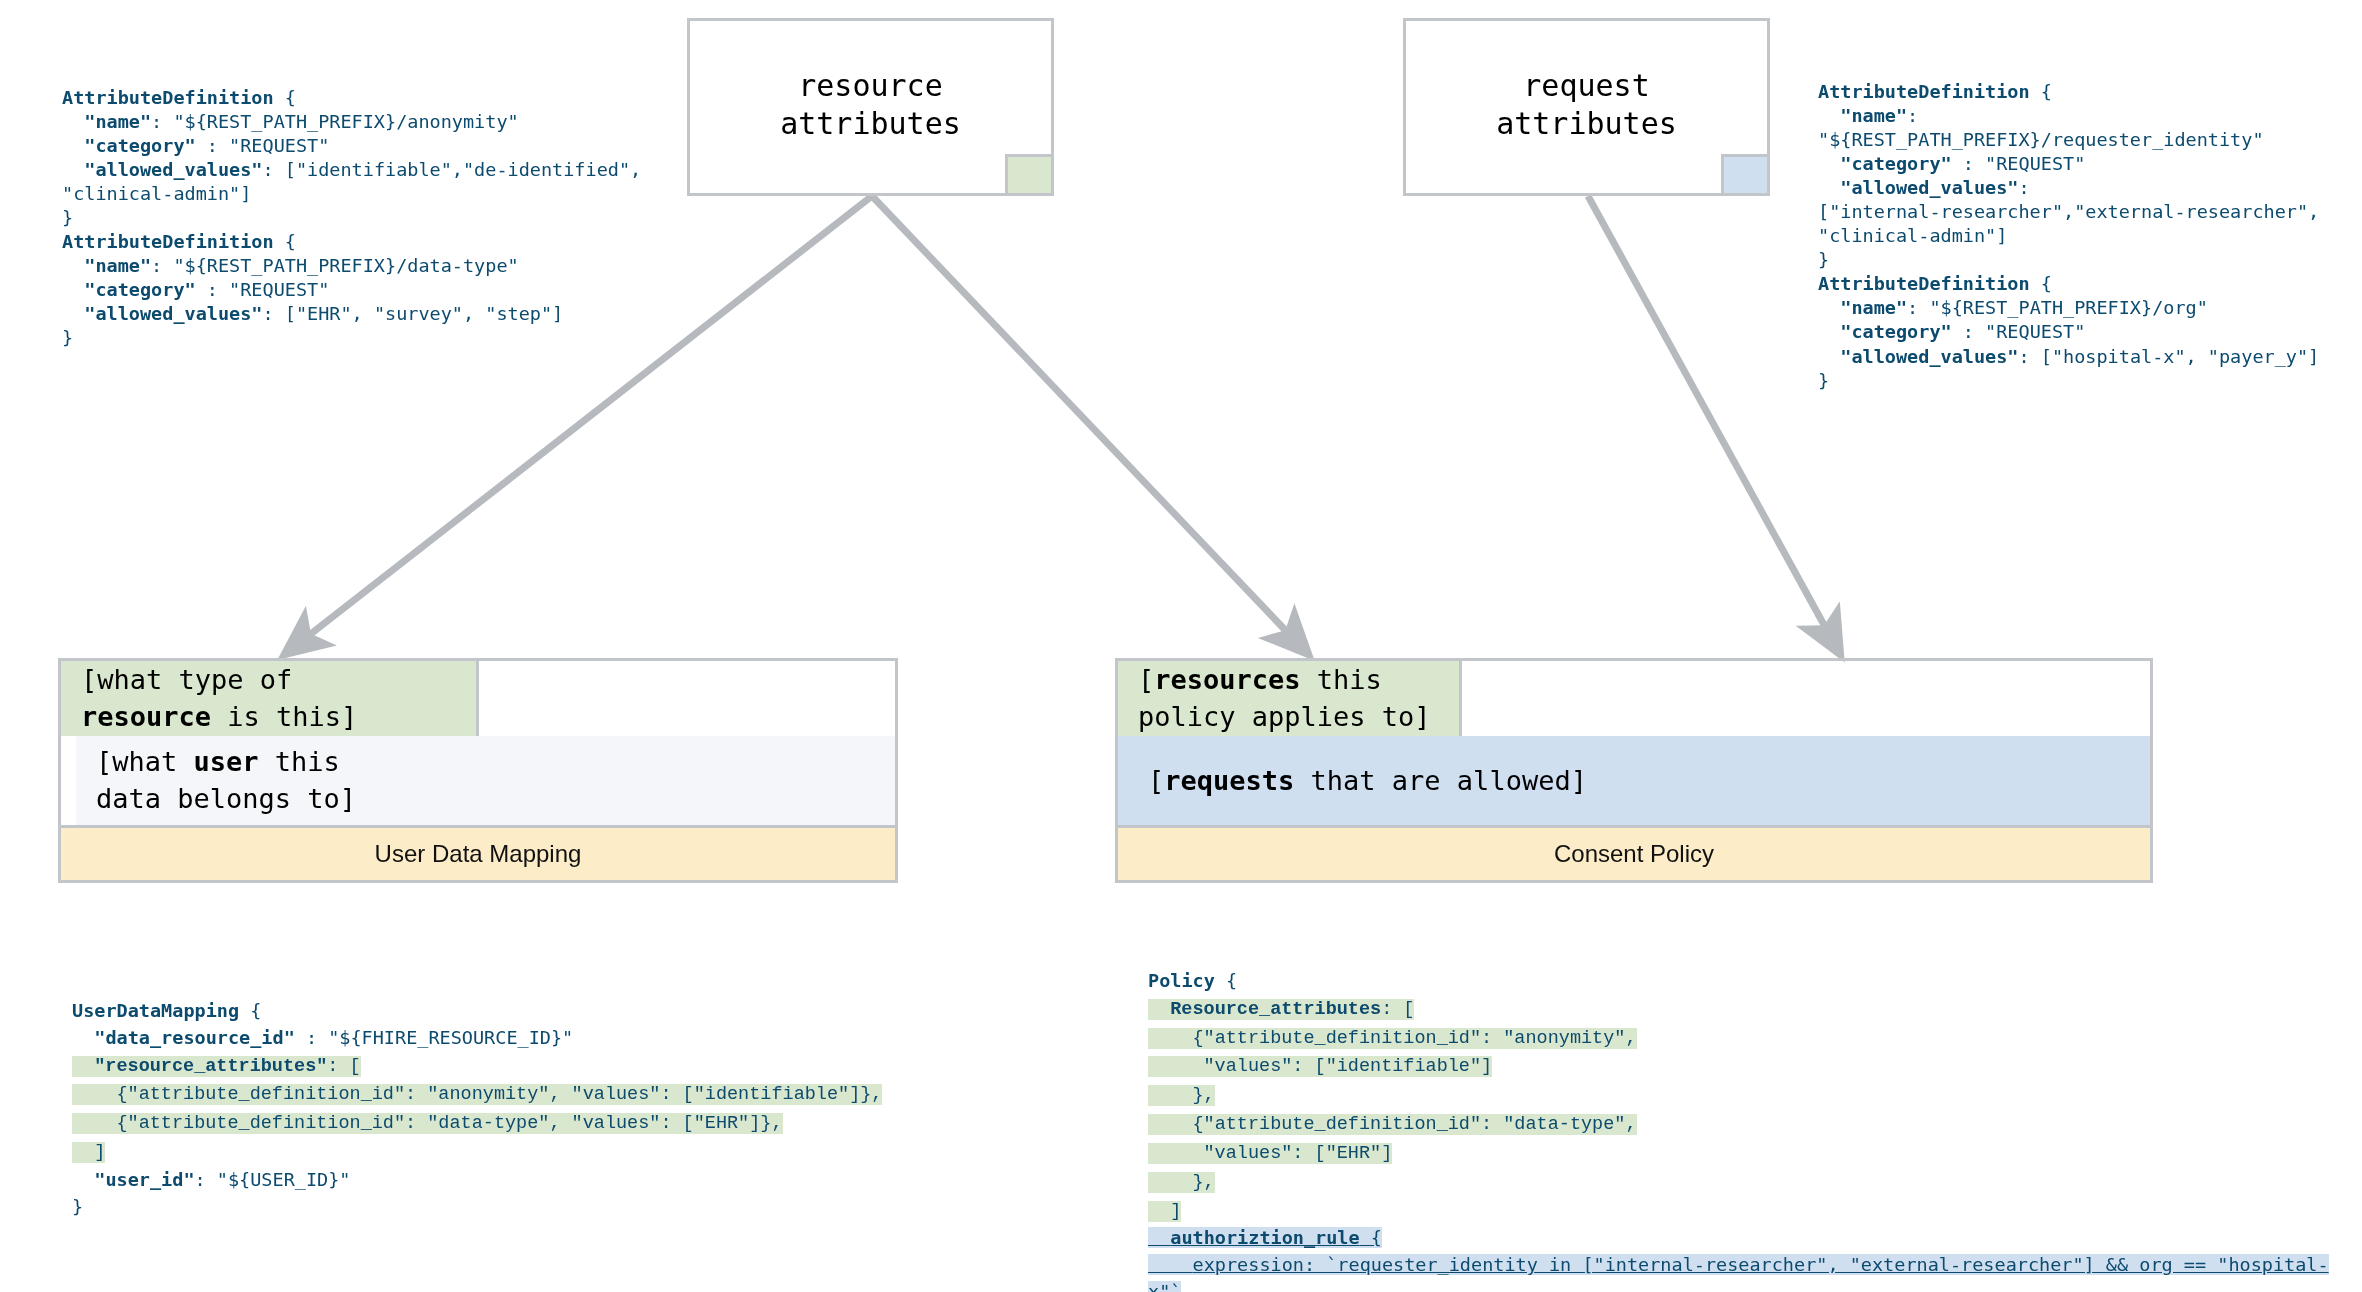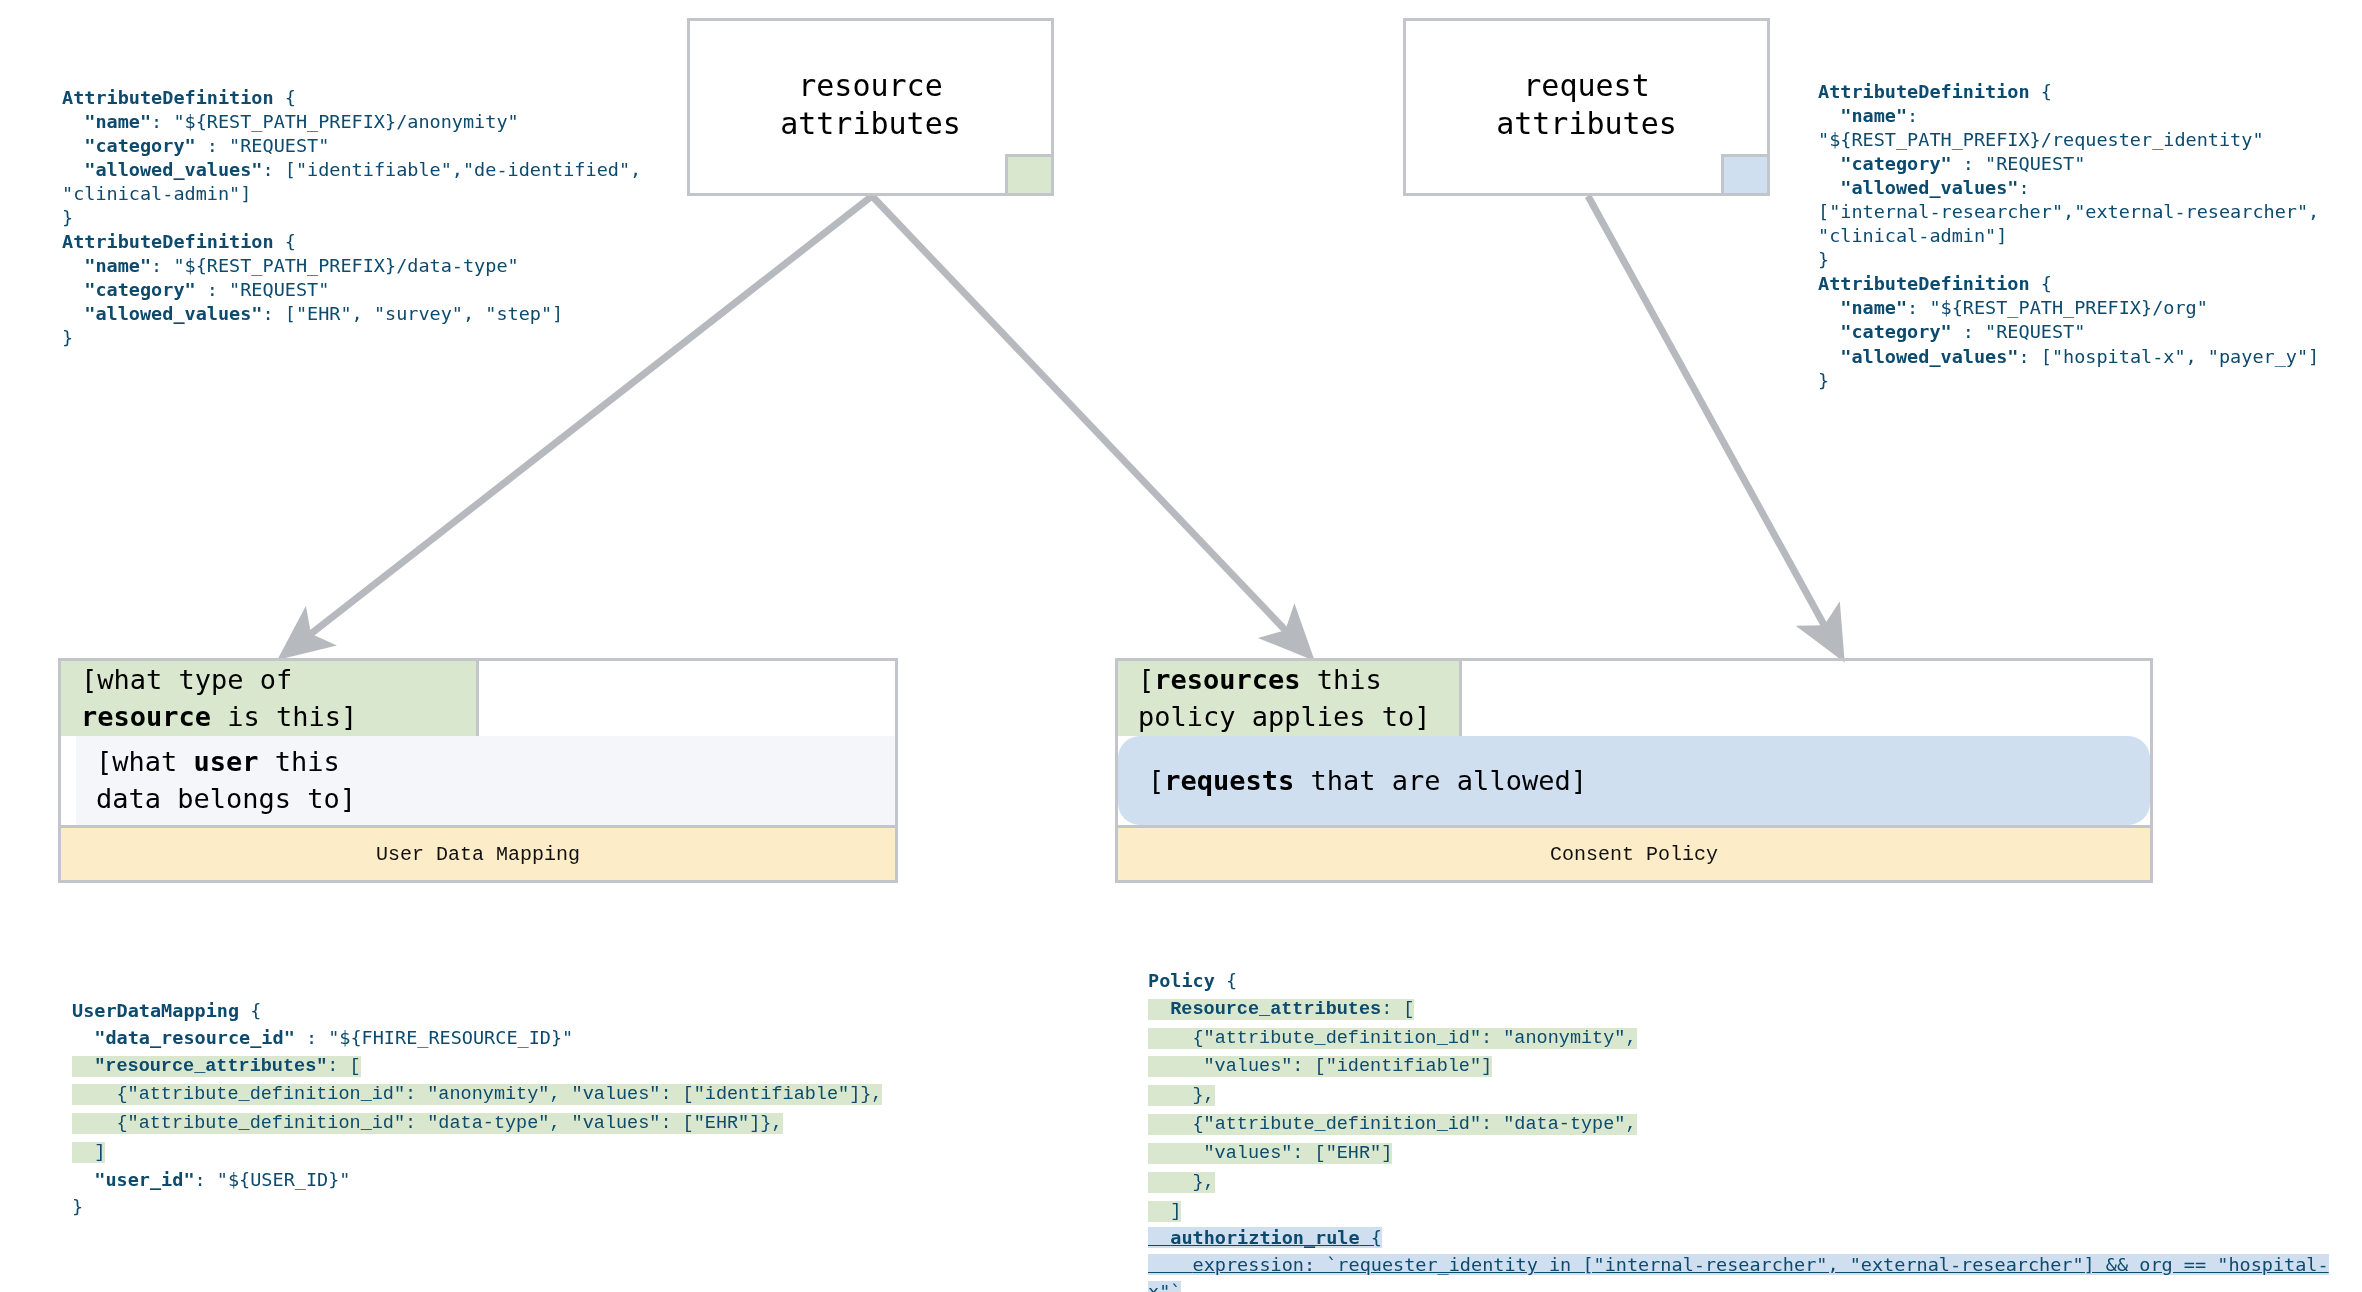--- a/index.html
+++ b/index.html
@@ -70,30 +70,30 @@
   .cell {
     box-sizing: border-box;
     display: flex;
     align-items: center;
     font-family: "DejaVu Sans Mono", monospace;
     font-size: 27px;
     line-height: 1.38;
     color: #000000;
   }
   .cell.green { background: #d9e7ce; }
-  .cell.blue  { background: #cfdff0; border-radius: 22px; }
+  .cell.blue  { background: #cfdff0; }
   .cell.grey  { background: #f4f6f9; margin-left: 15px; }
   .cell .txt { padding: 0 0 0 20px; }
   .cell b { font-weight: bold; }
   .card-footer {
     background: #fdecc8;
     border-top: 3px solid #c2c6cb;
     text-align: center;
-    font-family: Liberation Mono, monospace;
-    font-size: 20px;
+    font-family: Liberation Sans, sans-serif;
+    font-size: 24px;
     color: #111111;
     display: flex;
     align-items: center;
     justify-content: center;
   }
 
   
   #arrows {
     position: absolute;
     left: 0; top: 0;

